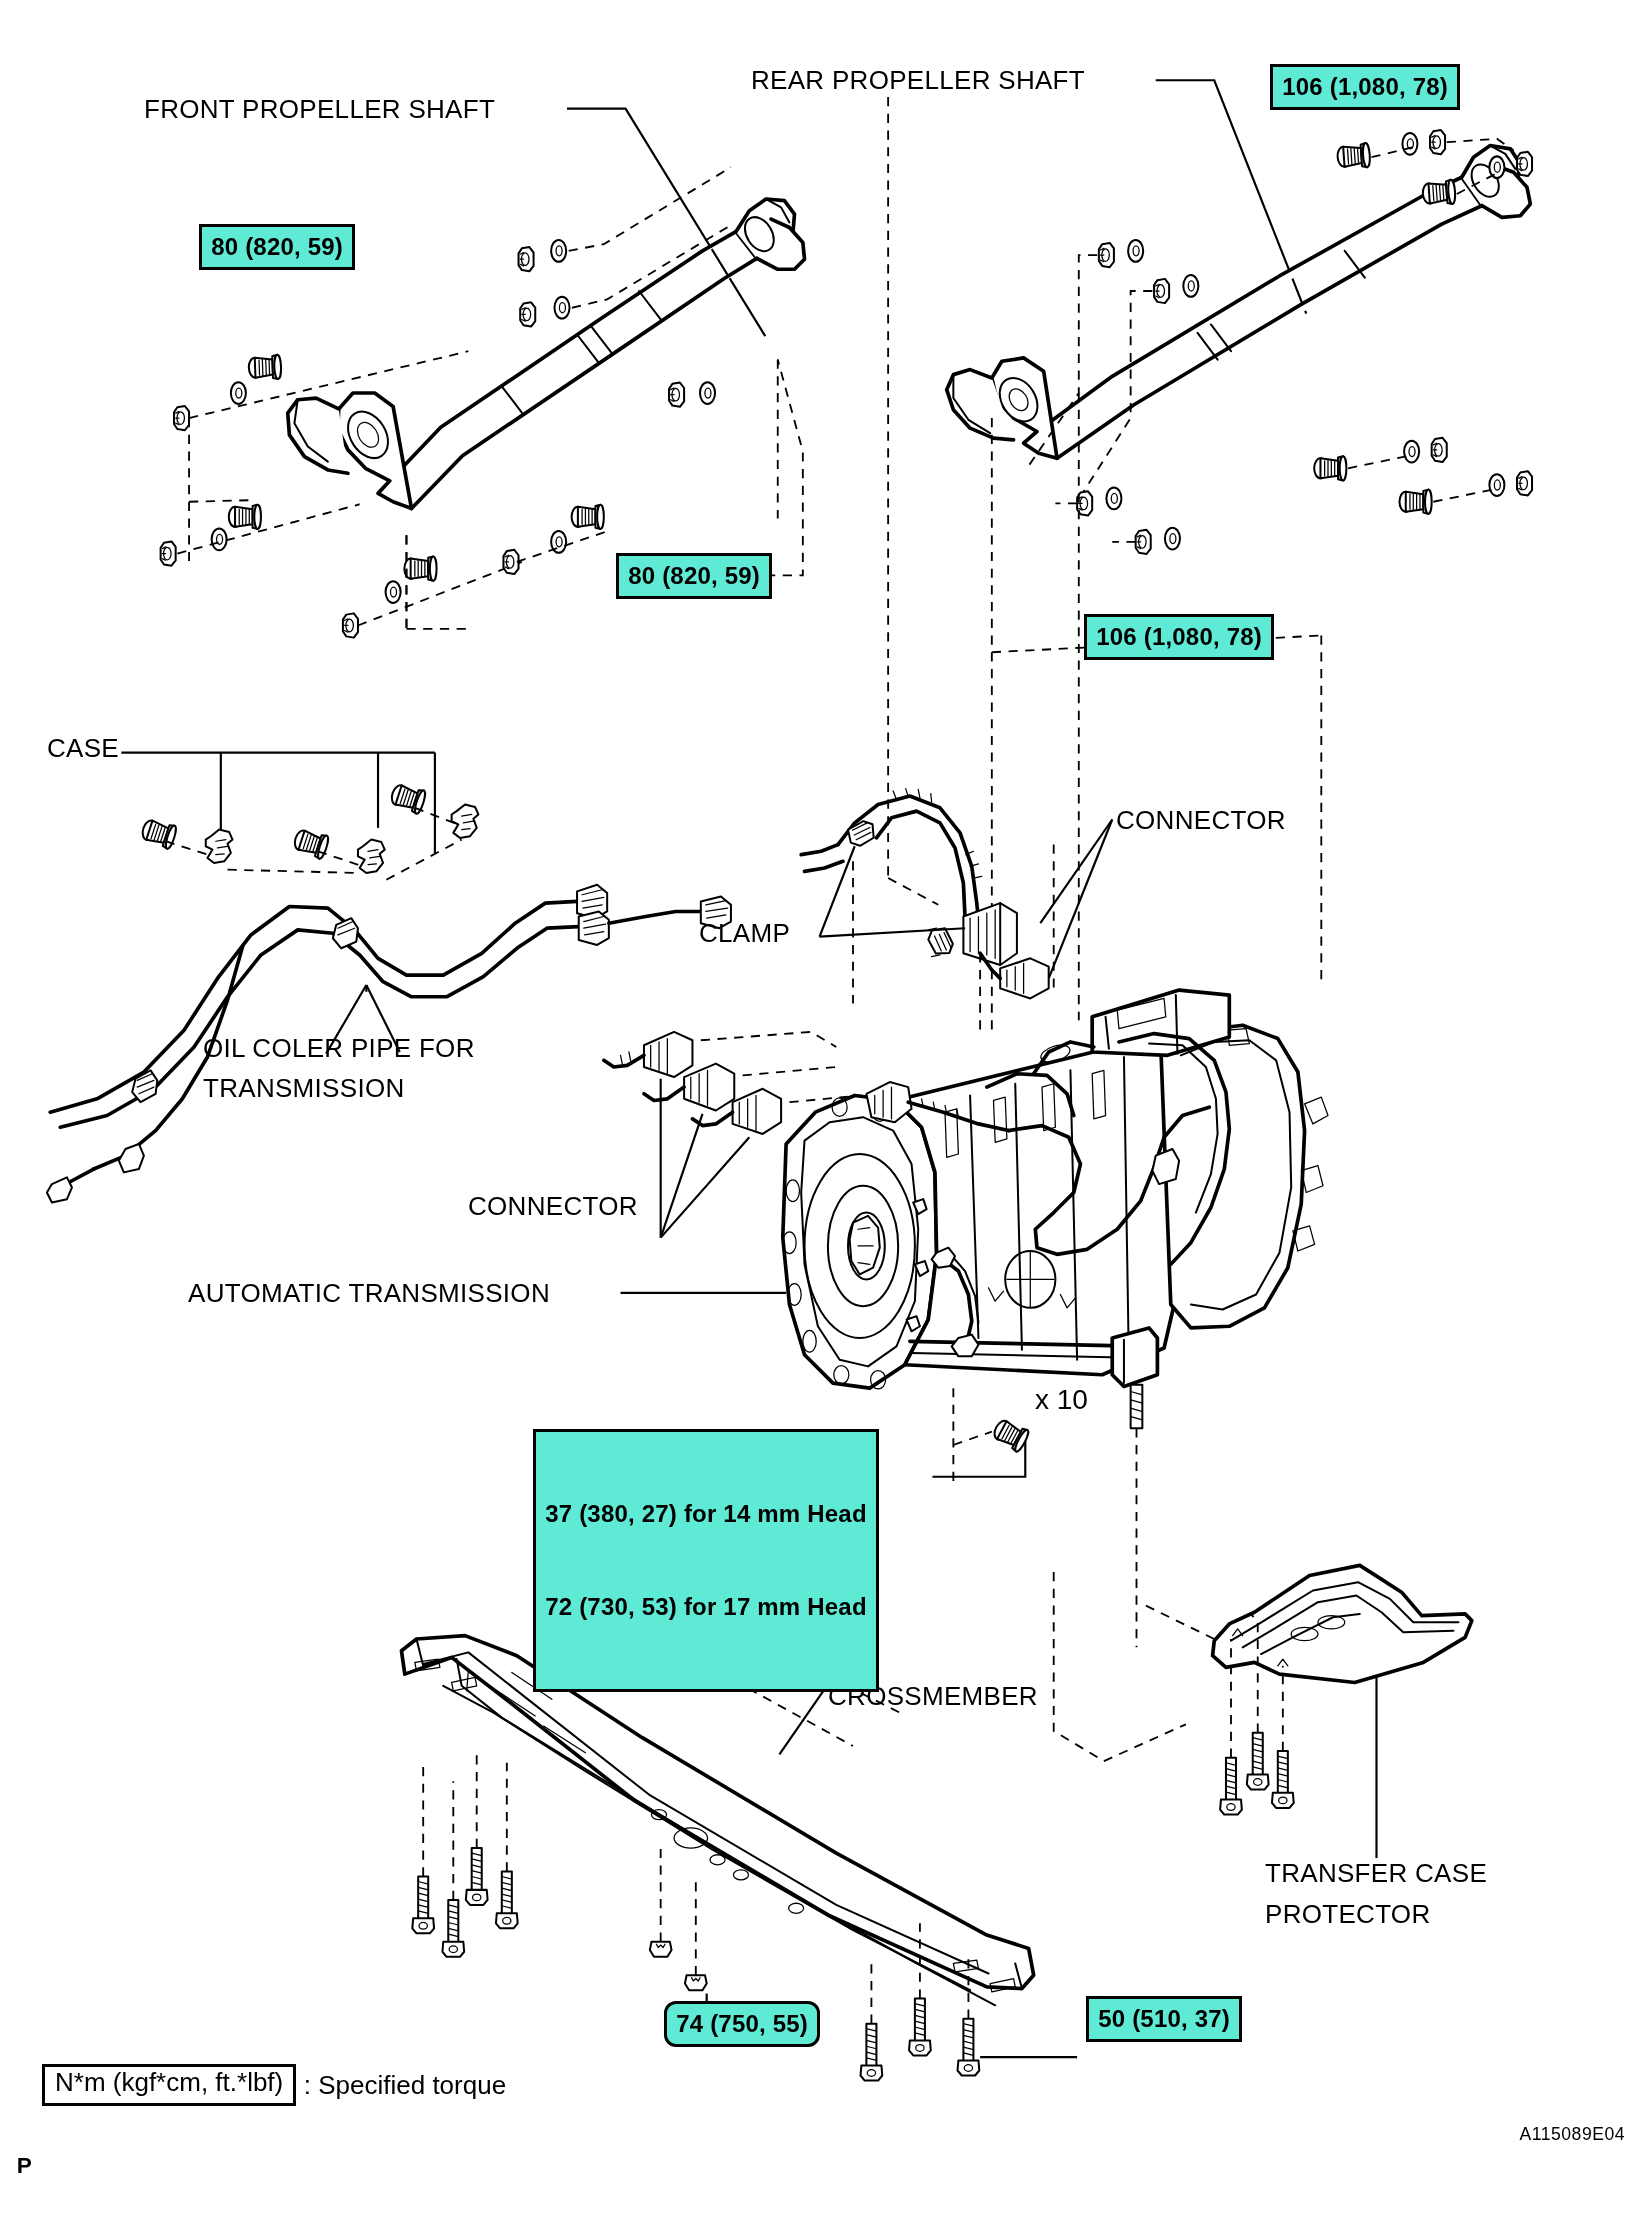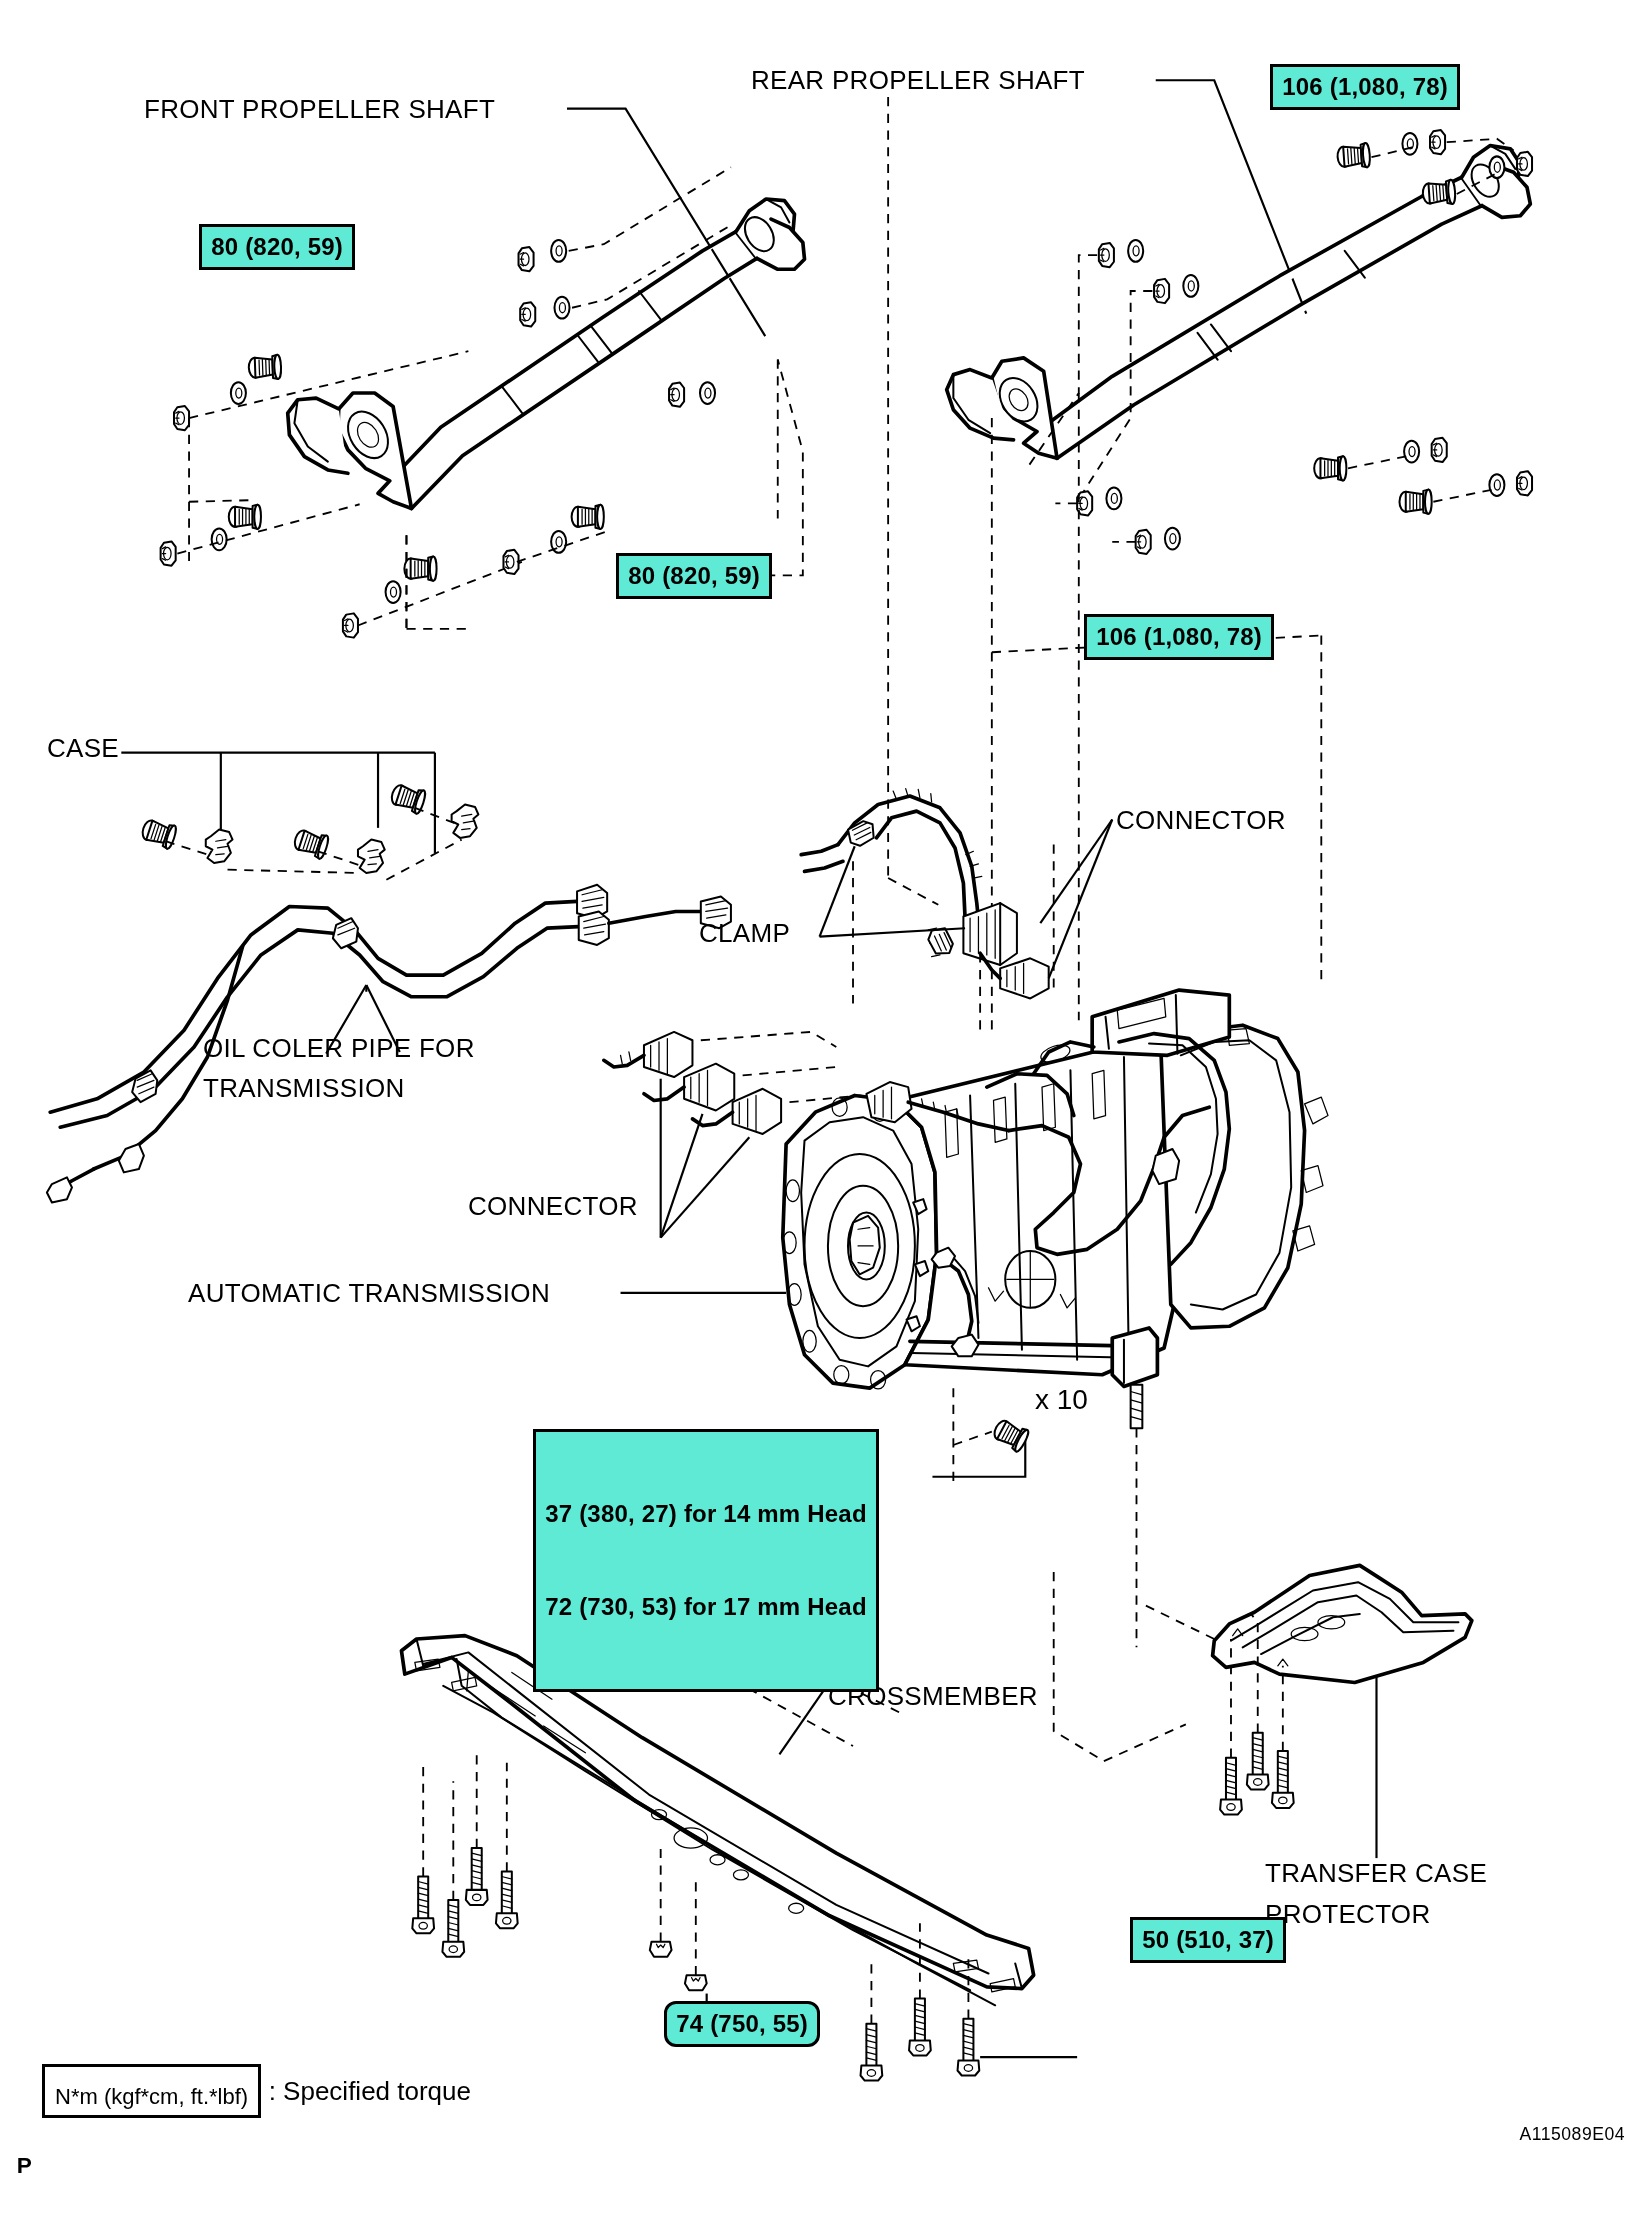--- a/index.html
+++ b/index.html
@@ -41,21 +41,21 @@
   }
   .torque.two{padding:3.3px 9.2px 4.2px 9.2px;}
   
   #legend{
     position:absolute;
     left:42px;  top:2064px;
     display:flex;align-items:center;
   }
   #legend .box{
     border:3.3px solid #000;background:#fff;
-    font-size:22px;padding:17px 10px 5px 10px;white-space:pre;
+    font-size:26px;padding:0 10px 5px 10px;white-space:pre;
   }
   #legend .txt{font-size:26px;margin-left:7.5px;white-space:pre;}
   #pagemark{
     position:absolute;left:16.7px;top:2153px;
     font-size:22.6px;font-weight:bold;
   }
   #figid{
     position:absolute;right:25px;top:2124px;
     font-size:17.6px;letter-spacing:0.5px;
   }
@@ -617,21 +617,21 @@
 
   <div class="torque" style="left:1084px; top:614px;">106 (1,080, 78)</div>
 
   <div class="torque two" style="left:533px; top:1429px;">
     <div>37 (380, 27) for 14 mm Head</div>
     <div>72 (730, 53) for 17 mm Head</div>
   </div>
 
   <div class="torque" style="left:664px; top:2001px;border-radius:12px;">74 (750, 55)</div>
 
-  <div class="torque" style="left:1086px; top:1917px;margin-left:44px;">50 (510, 37)</div>
+  <div class="torque" style="left:1086px; top:1996px;">50 (510, 37)</div>
 
   <div id="legend">
     <div class="box">N*m (kgf*cm, ft.*lbf)</div>
     <div class="txt">: Specified torque</div>
   </div>
 
   <div id="pagemark">P</div>
 
   <div id="figid">A115089E04</div>
 

